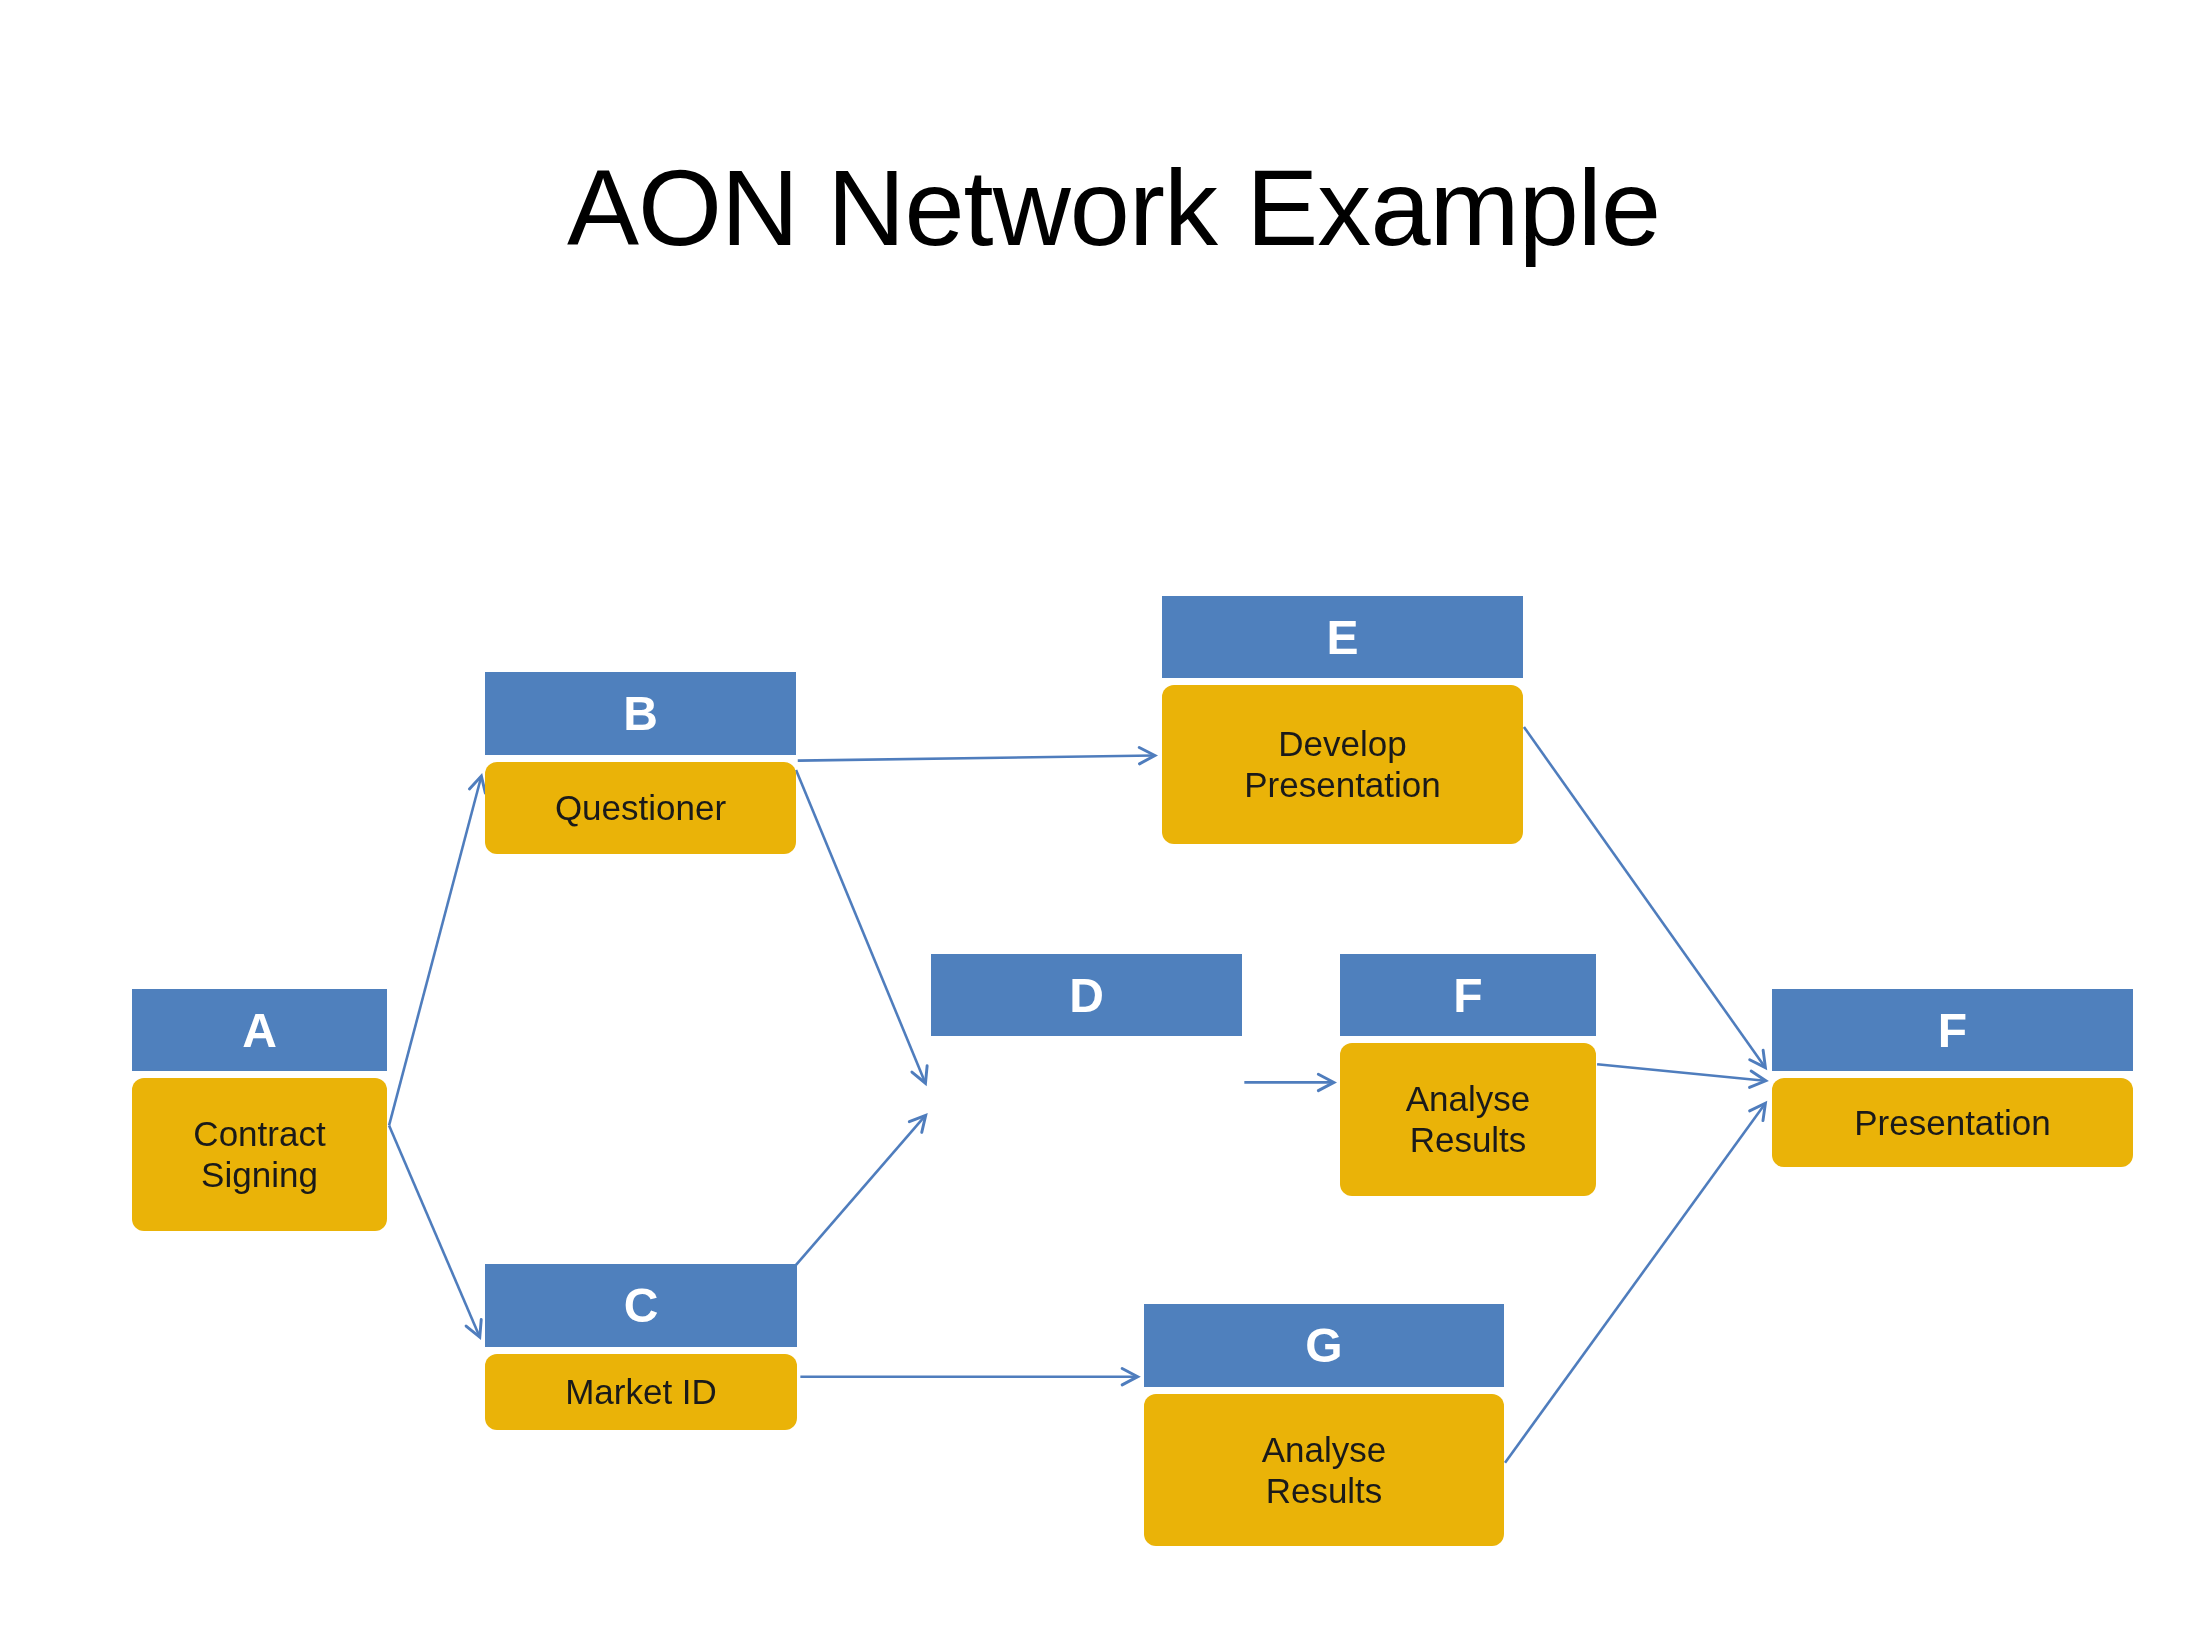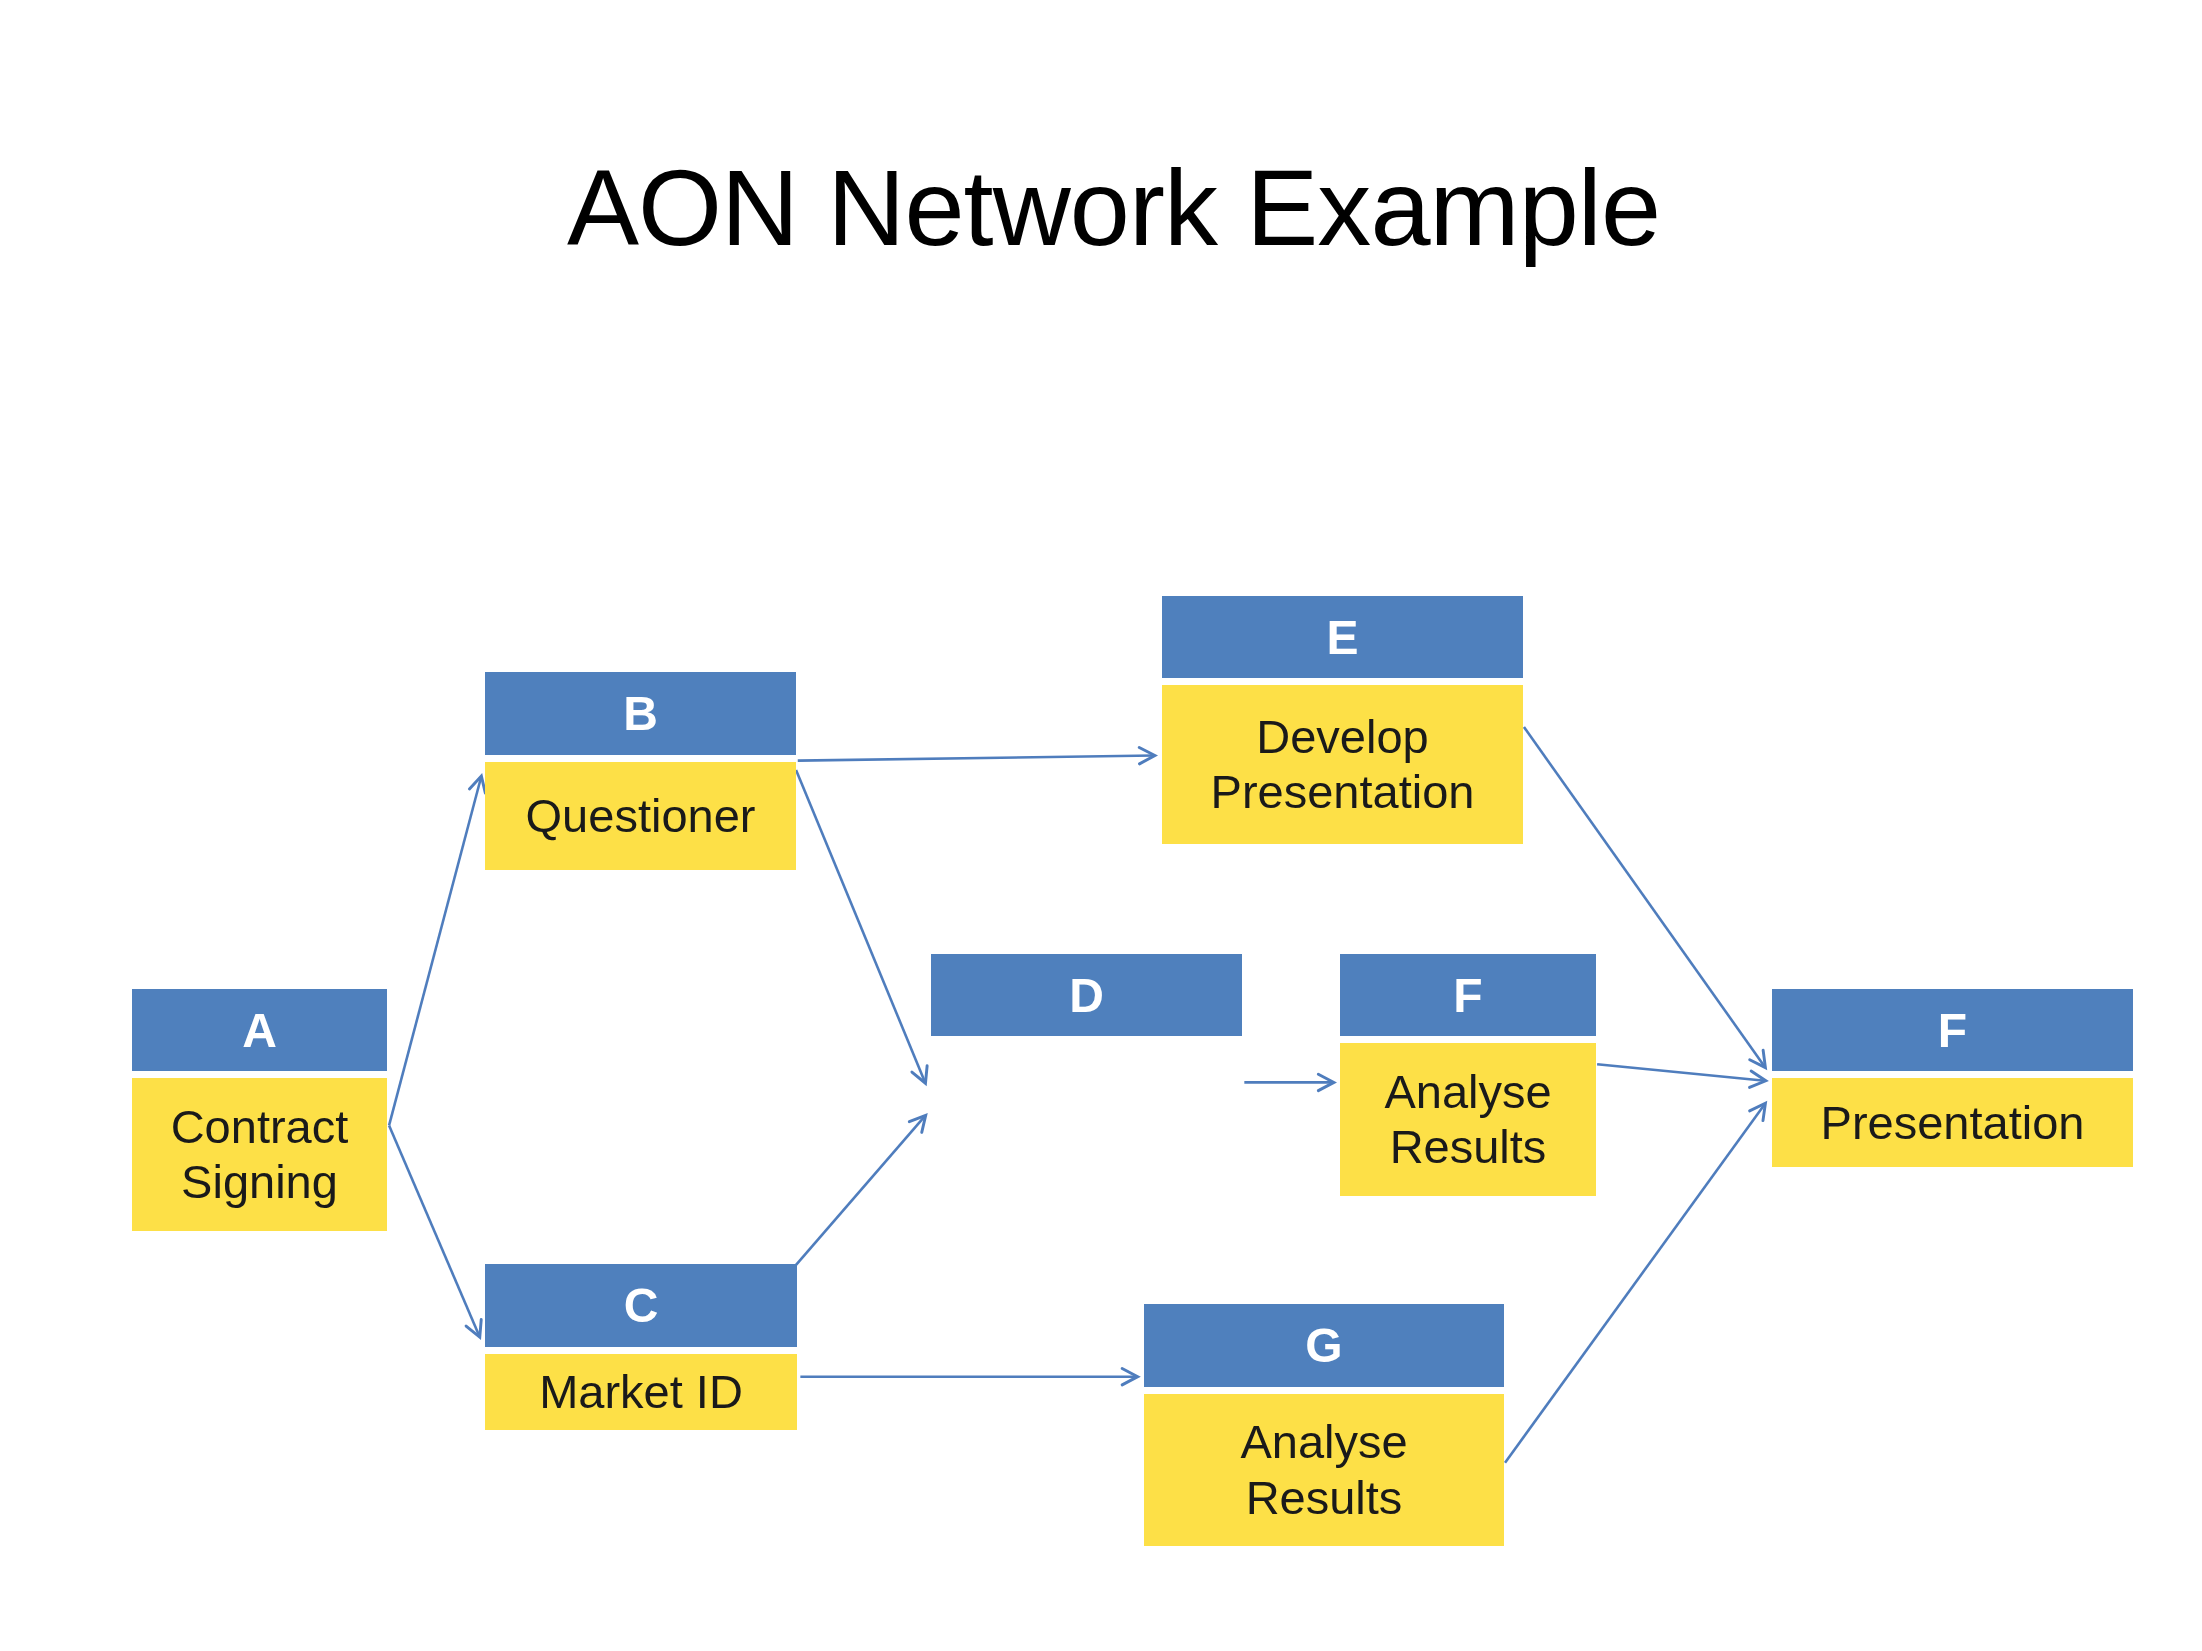--- a/index.html
+++ b/index.html
@@ -33,29 +33,30 @@
   .node-header {
     background: #4f80bd;
     color: #ffffff;
     font-weight: 700;
     font-size: 48px;
     display: flex;
     align-items: center;
     justify-content: center;
   }
   .node-body {
-    background: #fde047;
+    background: #eab308;
     color: #1a1a1a;
-    font-size: 47px;
+    font-size: 35px;
     line-height: 1.18;
     margin-top: 6.9px;
     display: flex;
     align-items: center;
     justify-content: center;
     text-align: center;
+    border-radius: 12px;
   }
   .node-body span { white-space: pre-line; }
 </style>
 </head>
 <body>
 
 <div id="canvas">
 
   <div class="title">AON Network Example</div>
 
@@ -86,21 +87,21 @@
     <div class="node-body" style="height:153px">
         <span>Contract
 Signing</span>
       </div>
   </div>
 
   <div class="node" style="left:485px; top:672px; width:311px;">
     <div class="node-header" style="height:83px">
         <span>B</span>
       </div>
-    <div class="node-body" style="height:108px">
+    <div class="node-body" style="height:92px">
         <span>Questioner</span>
       </div>
   </div>
 
   <div class="node" style="left:485px; top:1264px; width:312px;">
     <div class="node-header" style="height:83px">
         <span>C</span>
       </div>
     <div class="node-body" style="height:76px">
         <span>Market ID</span>

